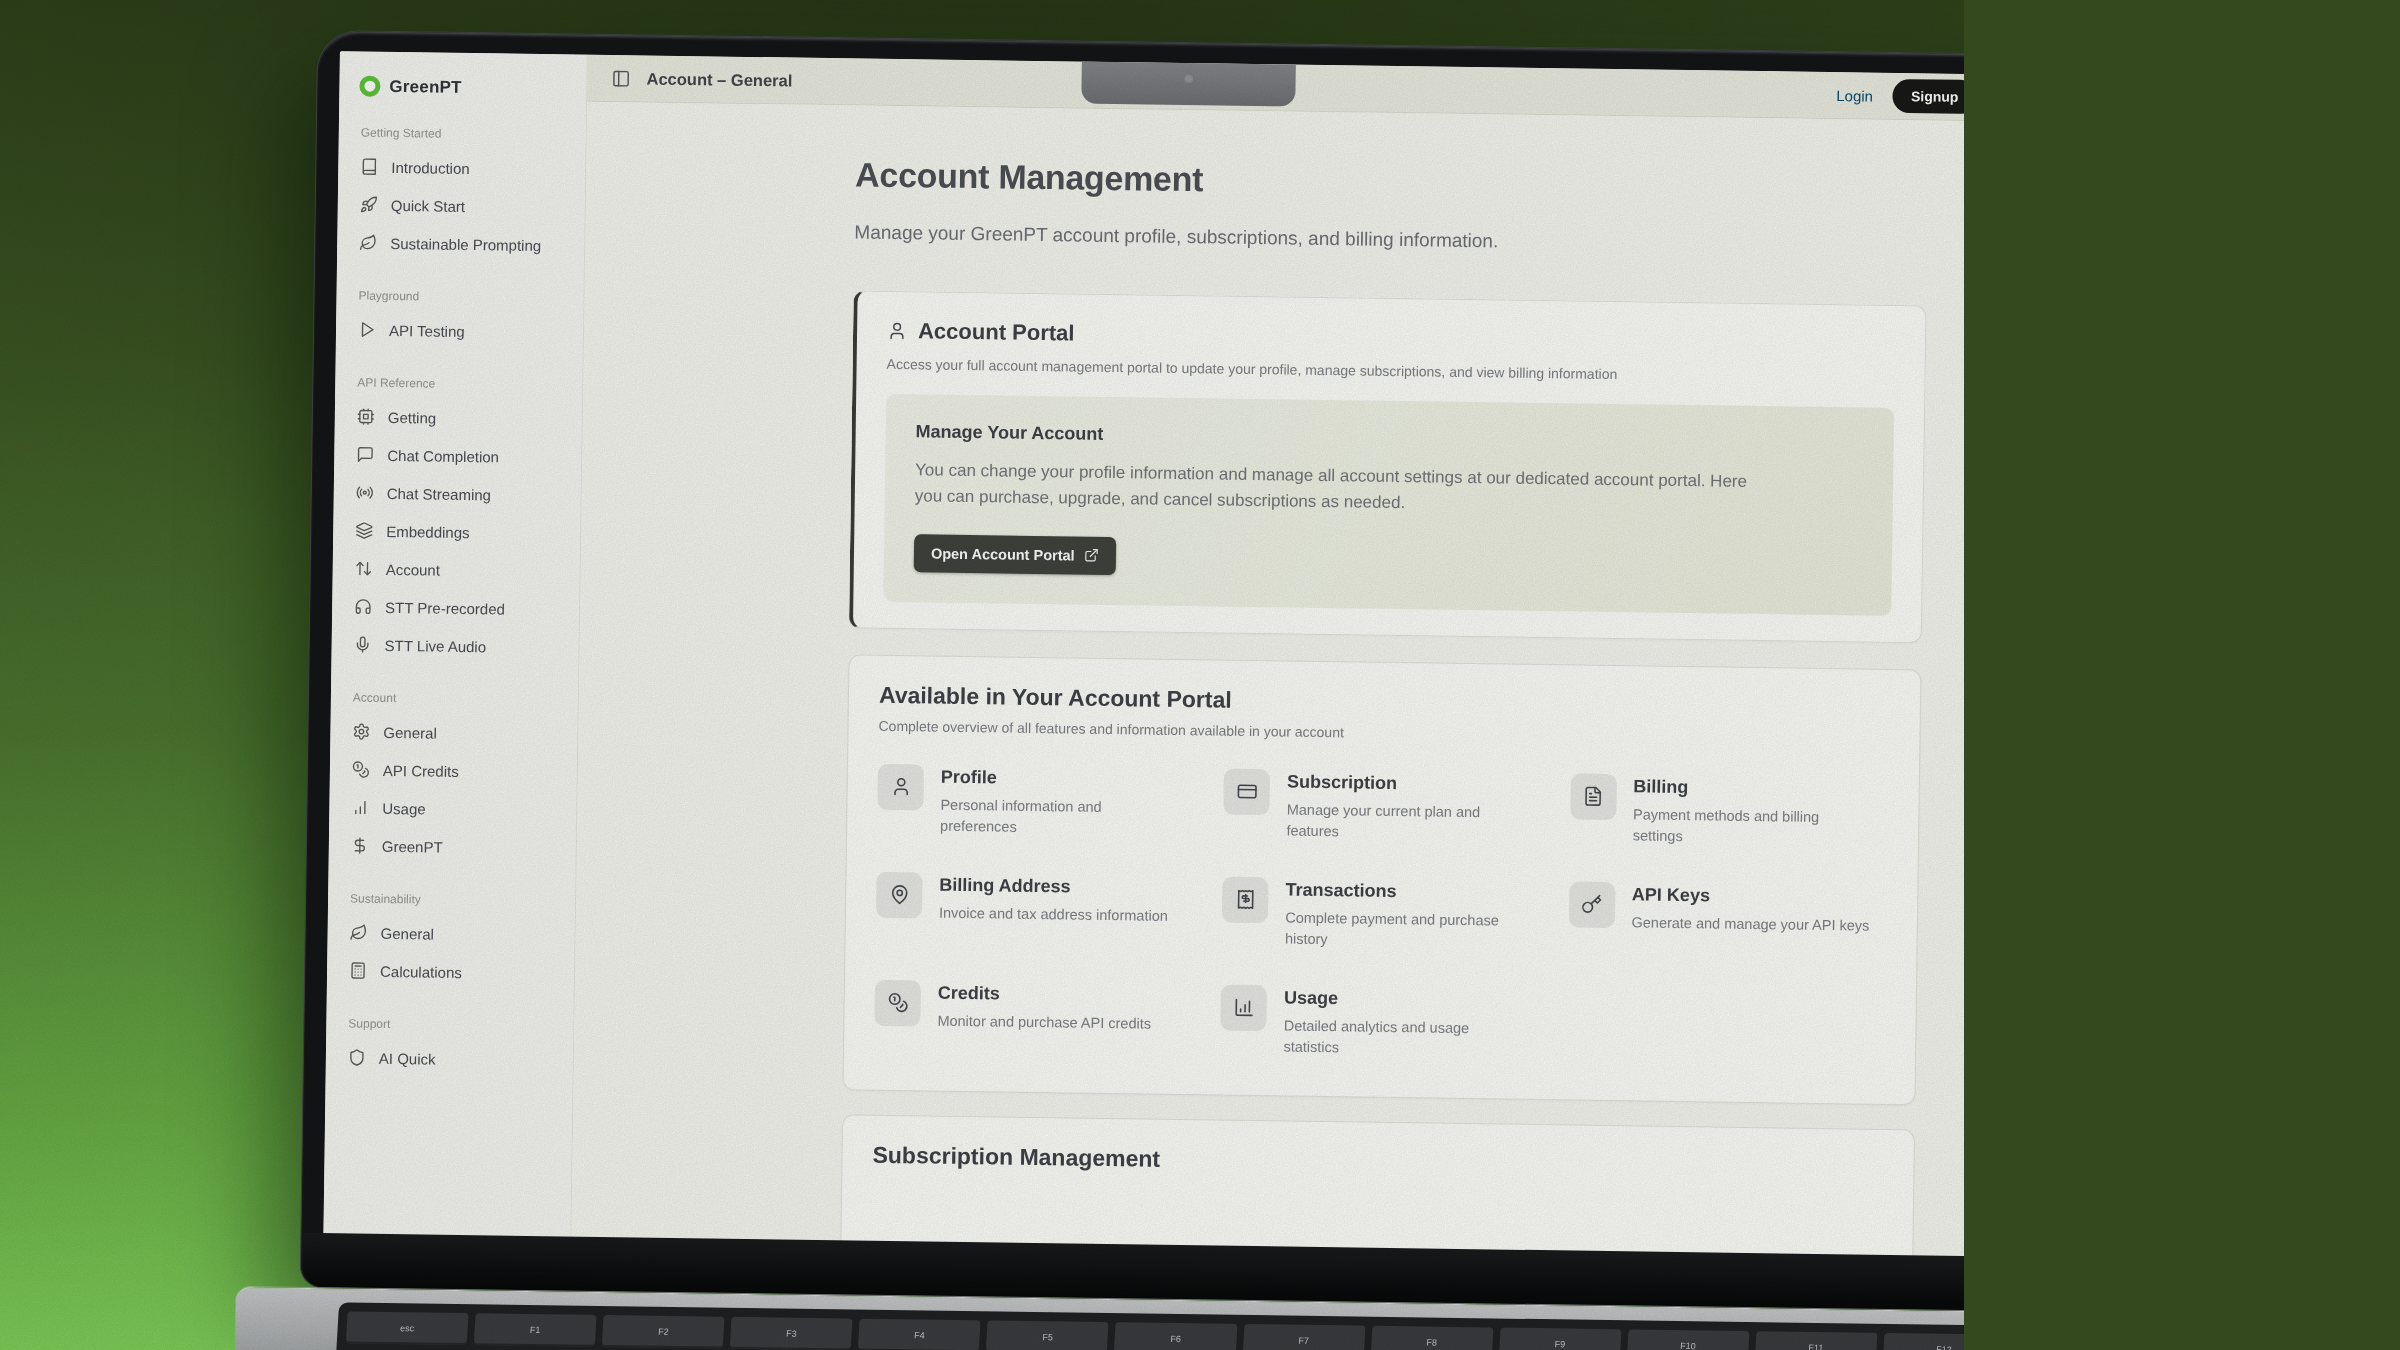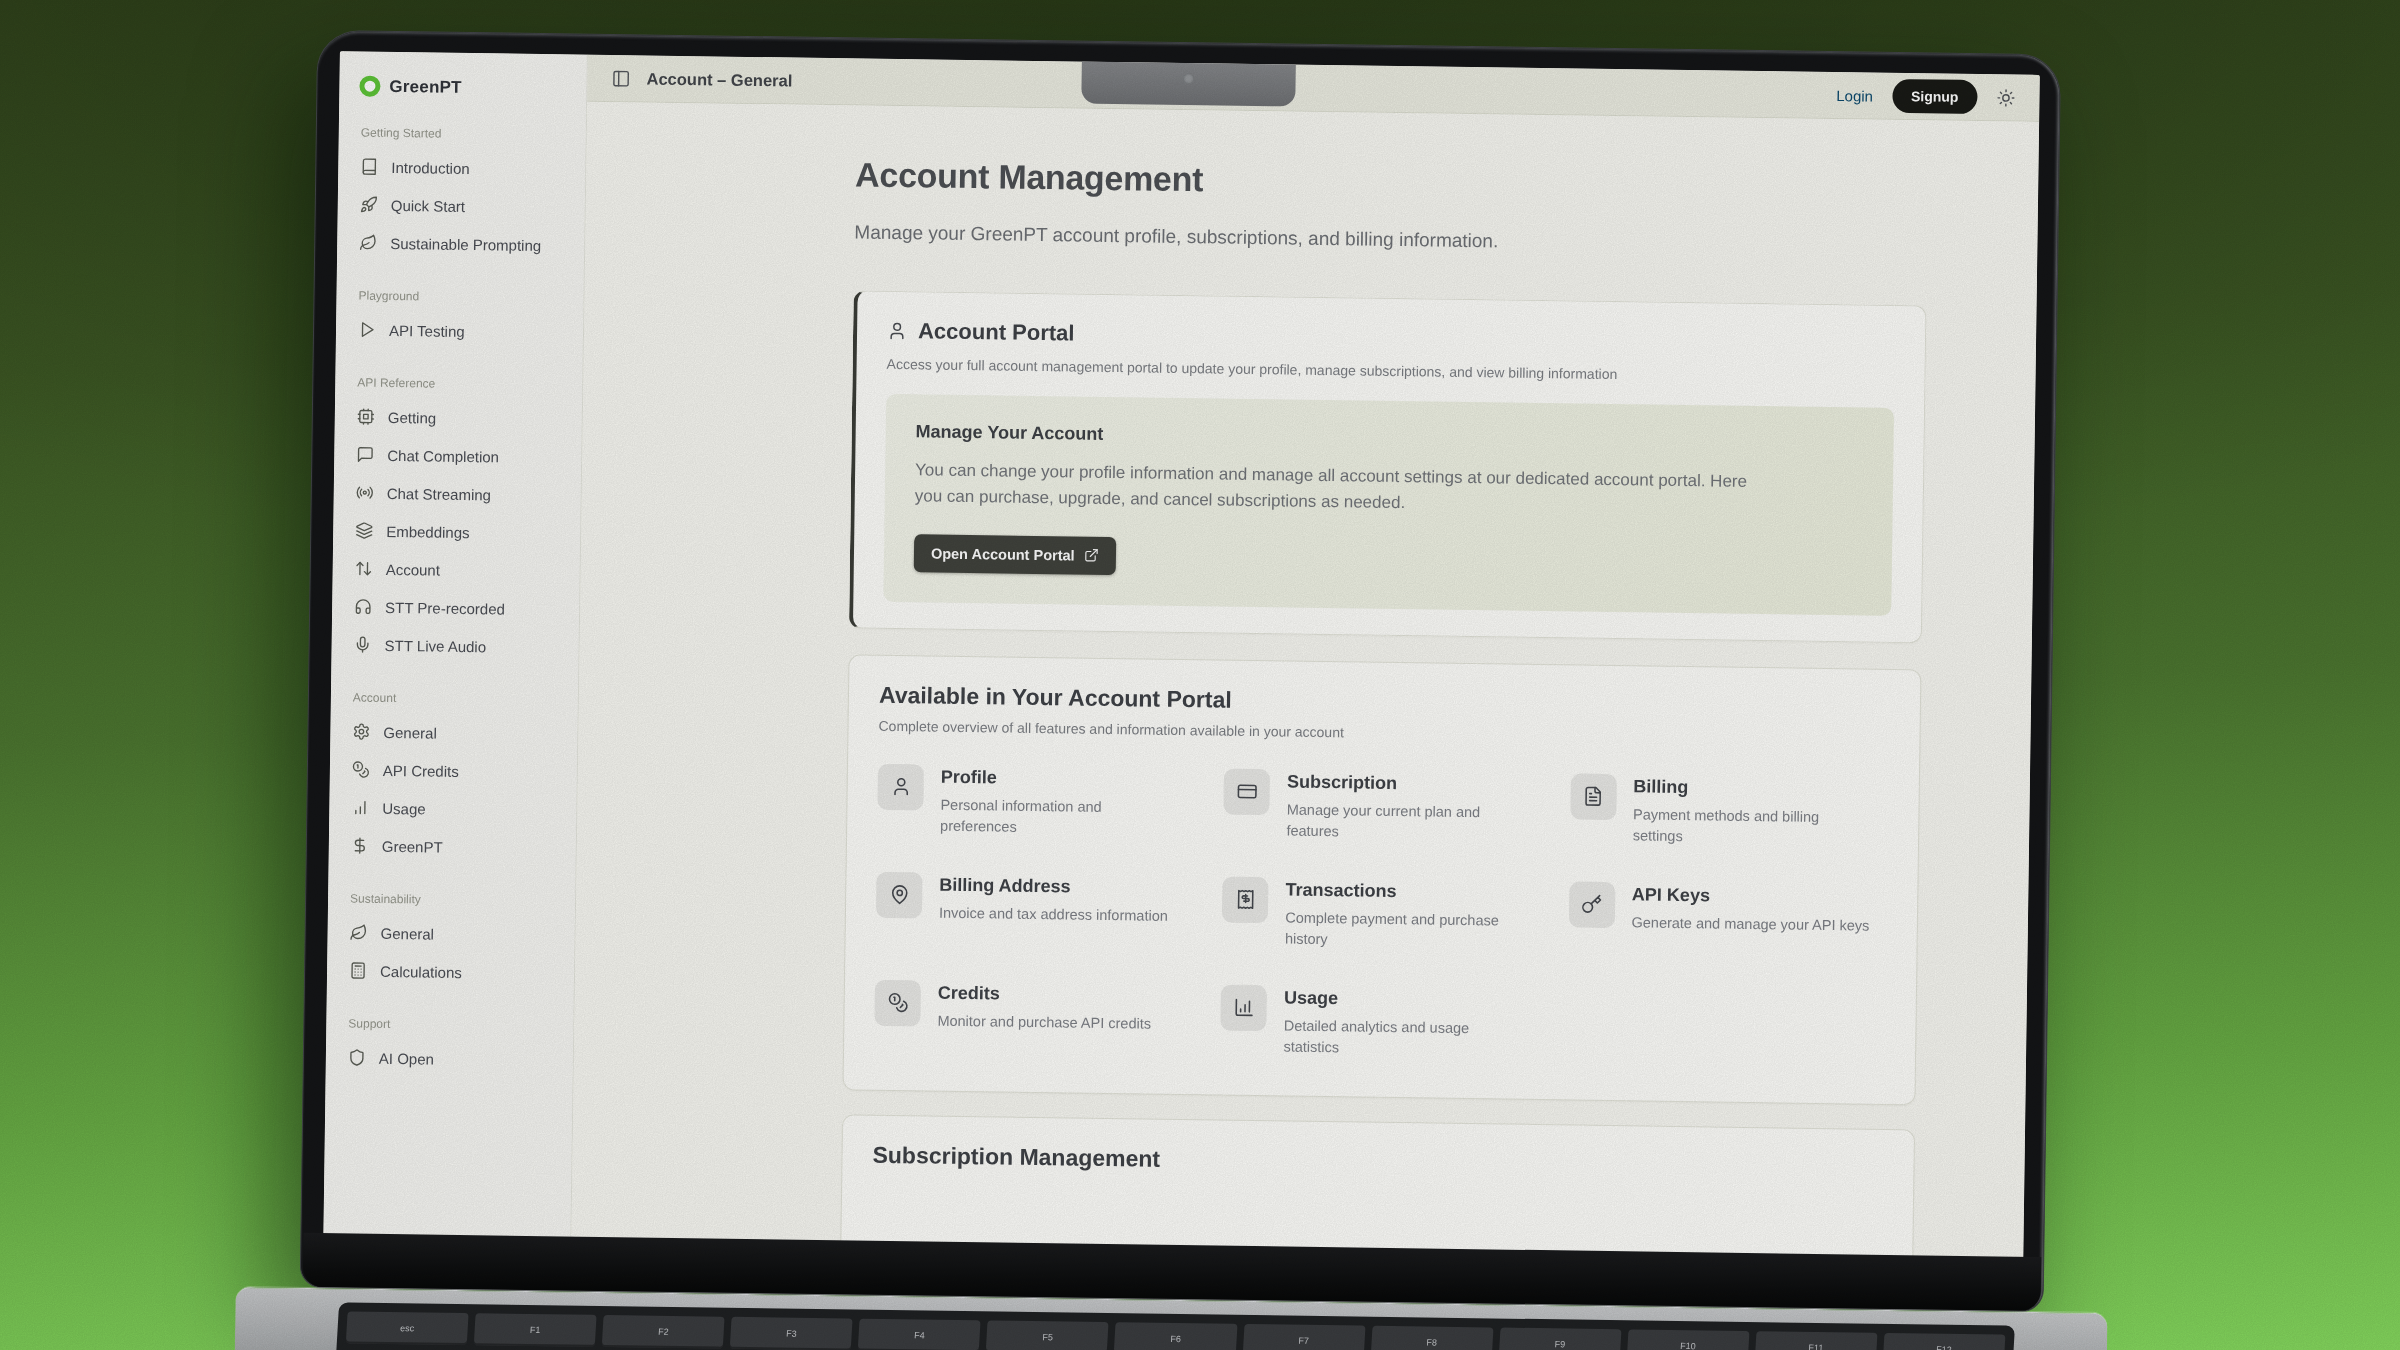--- a/index.html
+++ b/index.html
@@ -1,19 +1,19 @@
 <!DOCTYPE html>
 <html><head>
 <meta charset="utf-8">
 <style>
   * { margin:0; padding:0; box-sizing:border-box; }
   html,body { width:2400px; height:1350px; overflow:hidden; background:#35491e;
     font-family:"Liberation Sans","DejaVu Sans",sans-serif; }
 
-  .stage { position:relative; width:2400px; height:1350px; overflow:hidden;
+  .stage { position:relative; width:1964px; height:1350px; overflow:hidden;
     background:linear-gradient(178deg,#33471d 0%,#3d5824 26%,#4c7630 52%,#67aa44 78%,#85d85e 100%); }
   .stage::before { content:""; position:absolute; inset:0;
     background:radial-gradient(150% 90% at 50% -5%, rgba(0,0,0,0.22), transparent 55%); }
   .noise { position:absolute; inset:0; z-index:9; opacity:.10; pointer-events:none; }
 
   .laptop { position:absolute; left:308px; top:42px; width:1744px; height:1560px;
     transform:rotate(0.8deg); transform-origin:50% 42%; z-index:2; }
 
   .screen-shell { position:absolute; left:0; top:0; width:1744px; height:1258px;
     background:#141517; border:1px solid #43464a;
@@ -304,21 +304,21 @@
                 </div>
               </div>
               <div class="nav-section">
                 <div class="nav-label">Support</div>
                 <div class="nav-item">
                   <span class="nav-icon">
                     <svg viewBox="0 0 24 24" fill="none" stroke="currentColor" stroke-width="1.8" stroke-linecap="round" stroke-linejoin="round">
                       <path d="M20 13c0 5-3.5 7.5-7.66 8.95a1 1 0 0 1-.67-.01C7.5 20.5 4 18 4 13V6a1 1 0 0 1 1-1c2 0 4.5-1.2 6.24-2.72a1.17 1.17 0 0 1 1.52 0C14.51 3.81 17 5 19 5a1 1 0 0 1 1 1z"></path>
                     </svg>
                   </span>
-                  <span class="nav-text">AI Open</span>
+                  <span class="nav-text">AI Quick</span>
                 </div>
               </div>
             </nav>
         </aside>
 
         <div class="main">
           <header class="topbar">
             <div class="topbar-left">
               <span class="tb-icon">
                   <svg viewBox="0 0 24 24" fill="none" stroke="currentColor" stroke-width="1.8" stroke-linecap="round" stroke-linejoin="round">

